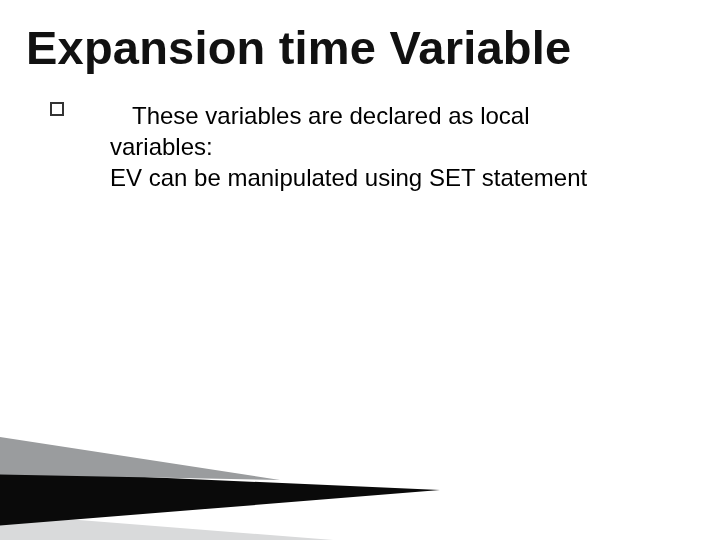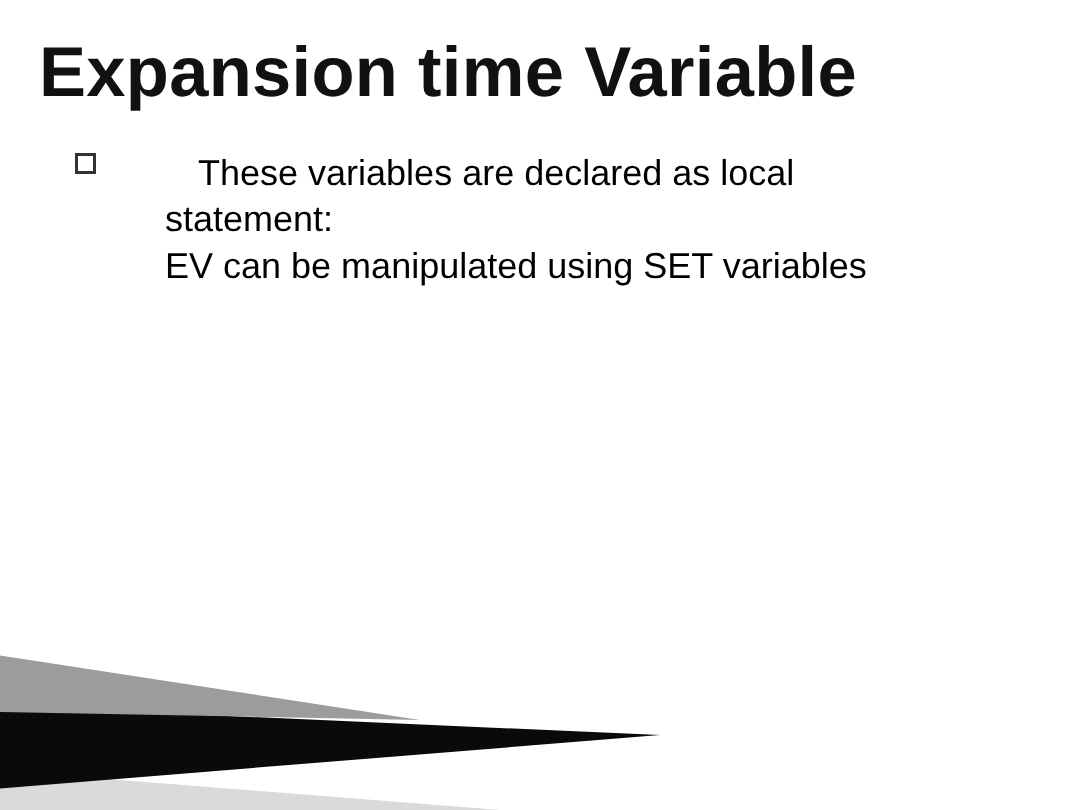--- a/index.html
+++ b/index.html
@@ -72,22 +72,22 @@
 <body>
 
 <div class="slide">
 
   <div class="title">Expansion time Variable</div>
 
   <div class="bullet-box"></div>
 
   <div class="body">
     <span class="line indent1"><span class="first-word">These</span><span> variables are declared as local</span></span>
-    <span class="line">statement:</span>
-    <span class="line">EV can be manipulated using SET variables</span>
+    <span class="line">variables:</span>
+    <span class="line">EV can be manipulated using SET statement</span>
   </div>
 
   <svg class="deco" viewBox="0 0 700 160" preserveAspectRatio="none">
 
     <polygon points="0,160 700,160 130,115" fill="#d9dadb"></polygon>
 
     <polygon points="0,70 0,155 680,100" fill="#0a0a0a"></polygon>
 
     <polygon points="0,10 0,80 520,90" fill="#9a9c9e"></polygon>
   </svg>

